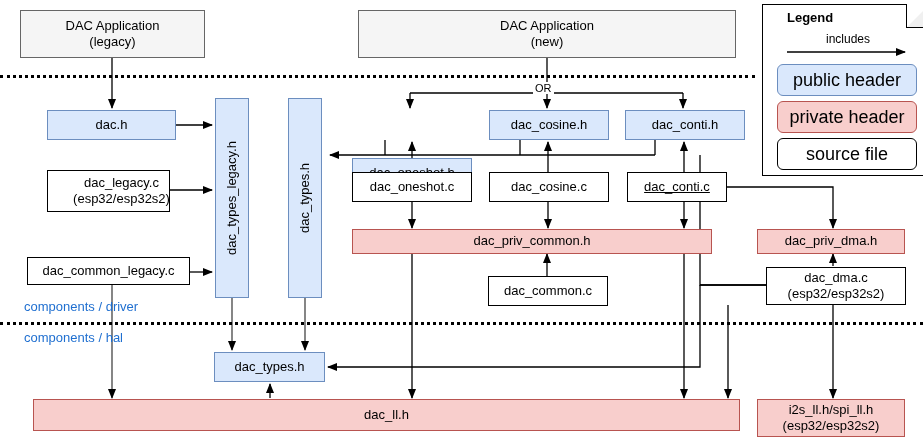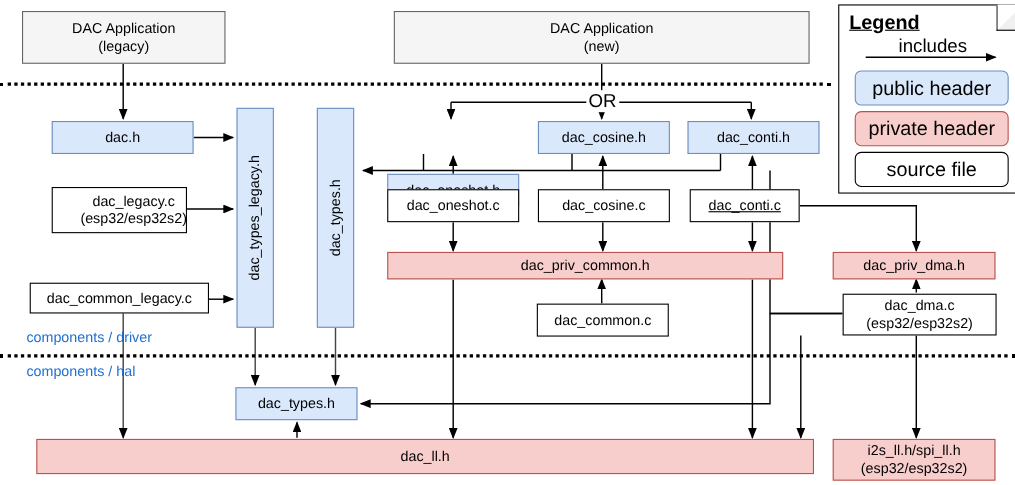--- a/index.html
+++ b/index.html
@@ -18,28 +18,28 @@
   .dotline{position:absolute;height:0;border-top:3px dotted #000;}
 
   .zonelabel{position:absolute;color:#1f6fd0;font-weight:normal;font-size:13px;
              white-space:nowrap;}
 
   #legend{position:absolute;box-sizing:border-box;background:#fff;border:1px solid #000;}
   #legend .corner{position:absolute;top:0;right:0;width:22px;height:22px;
                   background:#f0f0f0;border-left:1px solid #000;border-bottom:1px solid #000;}
   #legend .corner:after{content:"";position:absolute;top:-1px;right:-1px;width:0;height:0;
                         border-left:23px solid #fff;border-bottom:23px solid transparent;}
-  #legend .title{position:absolute;left:9px;top:5px;font-weight:bold;font-size:18px;text-decoration:underline;}
-  #legend .inc  {position:absolute;left:30px;top:27px;font-size:17px;width:110px;text-align:center;}
+  #legend .title{position:absolute;left:24px;top:5px;font-weight:bold;font-size:13px;}
+  #legend .inc  {position:absolute;left:30px;top:27px;font-size:12px;width:110px;text-align:center;}
   .legbox{position:absolute;left:14px;width:140px;height:32px;border-radius:6px;
           box-sizing:border-box;display:flex;align-items:center;justify-content:center;
           font-size:18px;}
 
   svg.wires{position:absolute;left:0;top:0;width:923px;height:441px;pointer-events:none;}
-  .or-label{position:absolute;font-size:17px;background:#fff;padding:0 2px;}
+  .or-label{position:absolute;font-size:11px;background:#fff;padding:0 2px;}
 </style>
 </head>
 <body>
 
 <div id="canvas">
 
   <svg class="wires">
     <defs>
       <marker id="ah" markerWidth="10" markerHeight="8" refX="9" refY="4" orient="auto" markerUnits="userSpaceOnUse">
         <path d="M0,0 L10,4 L0,8 z" fill="#000"></path>

